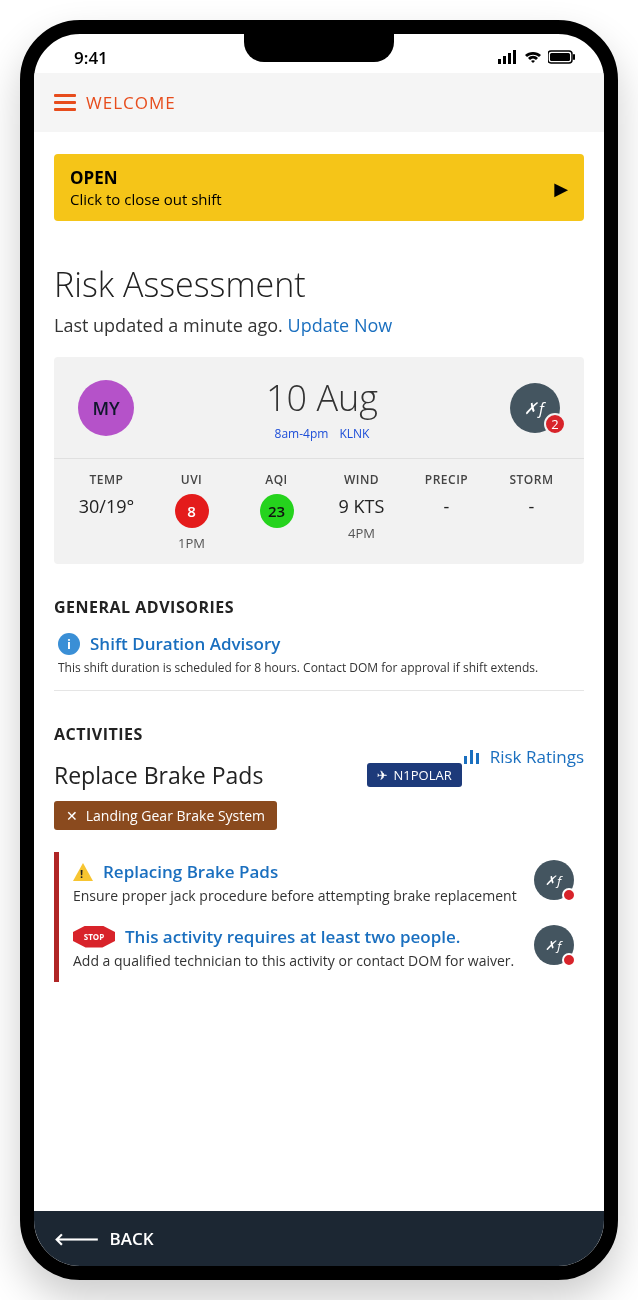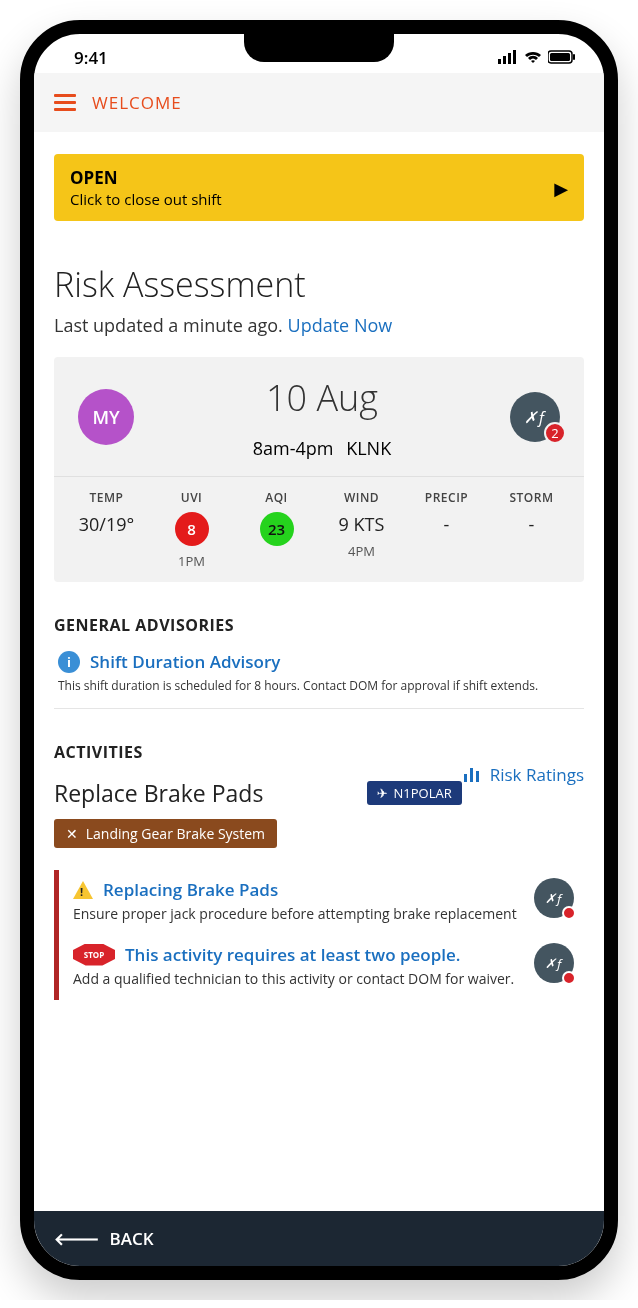--- a/index.html
+++ b/index.html
@@ -36,21 +36,21 @@
     padding: 12px 28px 4px 40px;
     font-weight: 600;
     font-size: 17px;
   }
   .status-icons { display:flex; gap:6px; align-items:center; }
   .header {
     background: #f5f5f5;
     padding: 18px 20px;
     display: flex;
     align-items: center;
-    gap: 16px;
+    gap: 10px;
   }
   .hamburger {
     display:flex; flex-direction:column; gap:4px; cursor:pointer;
   }
   .hamburger span {
     width:22px; height:3px; background:#e74c1c; border-radius:1px;
   }
   .header-title { color:#e74c1c; font-weight:500; letter-spacing:1px; font-size:17px; }
   .content { padding: 8px 20px; }
   .banner {
@@ -73,27 +73,27 @@
     border-radius:4px;
     margin-top:20px;
     padding:0;
   }
   .card-top {
     display:flex; align-items:center; justify-content:space-between;
     padding:16px 24px;
   }
   .avatar {
     width:56px; height:56px; border-radius:50%;
-    background:#b552c9; color:#ffffff;
+    background:#b552c9; color:#0f172a;
     display:flex; align-items:center; justify-content:center;
     font-weight:600; font-size:18px;
   }
   .date-block { text-align:center; }
   .date-main { font-size:36px; font-weight:300; color:#333; }
-  .date-sub { font-size:18px; color:#000000; margin-top:14px; }
+  .date-sub { font-size:12px; color:#1d4ed8; margin-top:3px; }
   .date-sub span { margin:0 4px; }
   .sign-badge { position:relative; }
   .sign-circle {
     width:50px; height:50px; border-radius:50%;
     background:#445560; color:#fff;
     display:flex; align-items:center; justify-content:center;
     font-style:italic; font-size:16px;
   }
   .sign-count {
     position:absolute; bottom:-2px; right:-6px;

